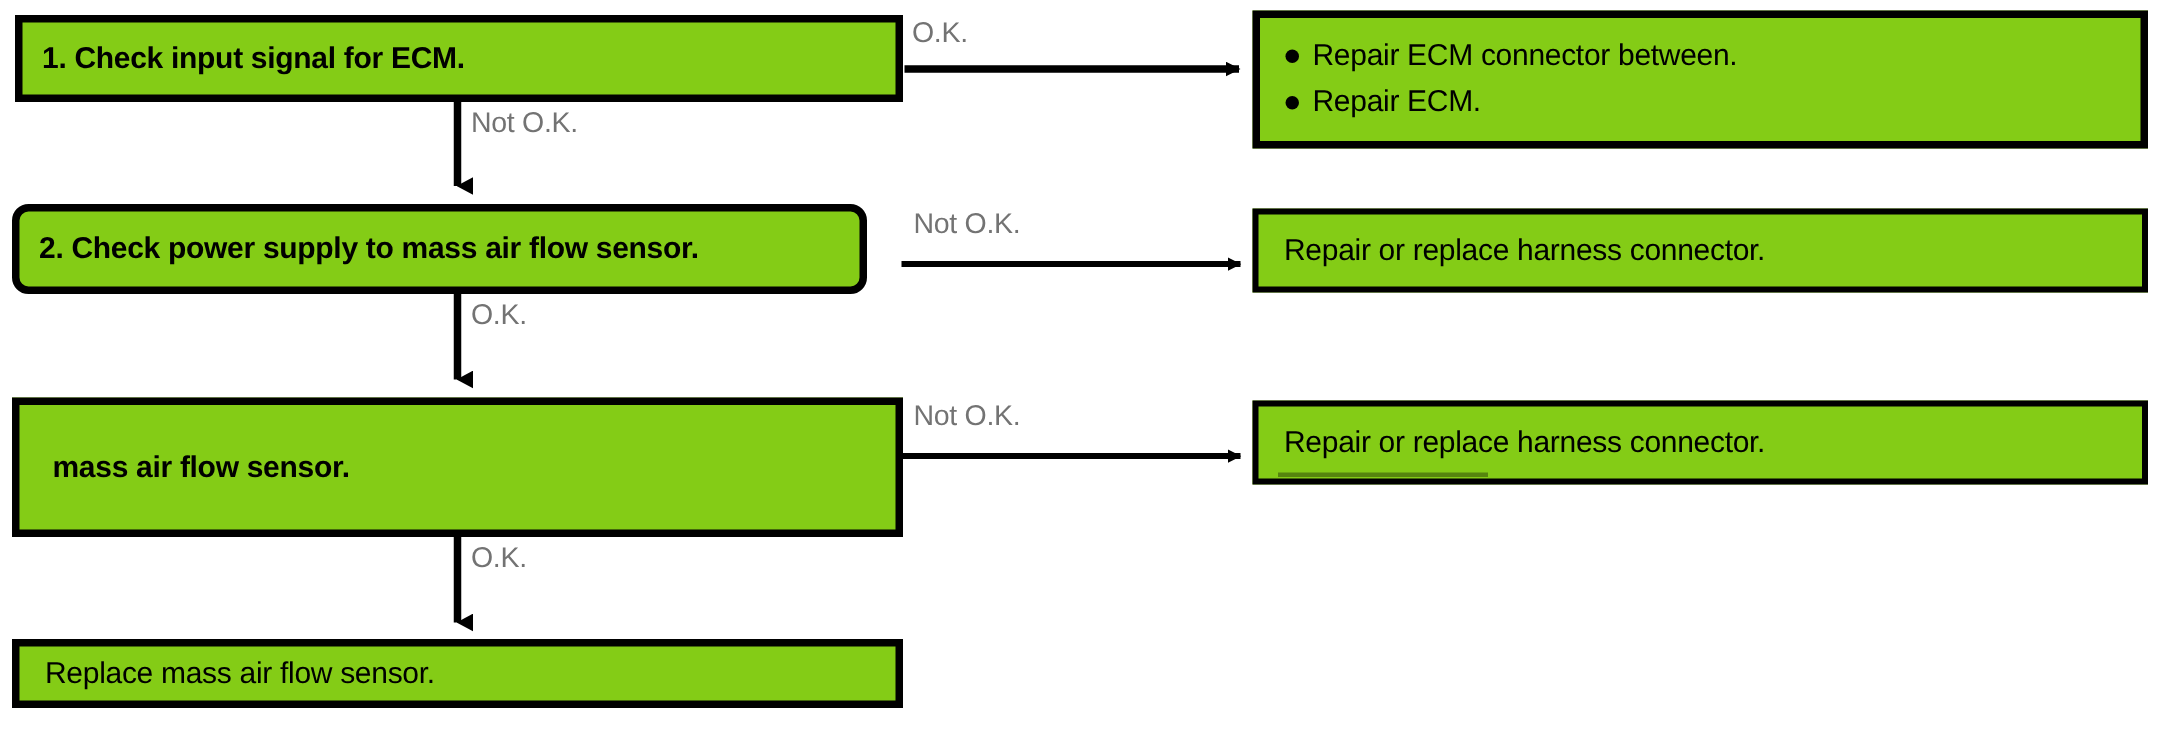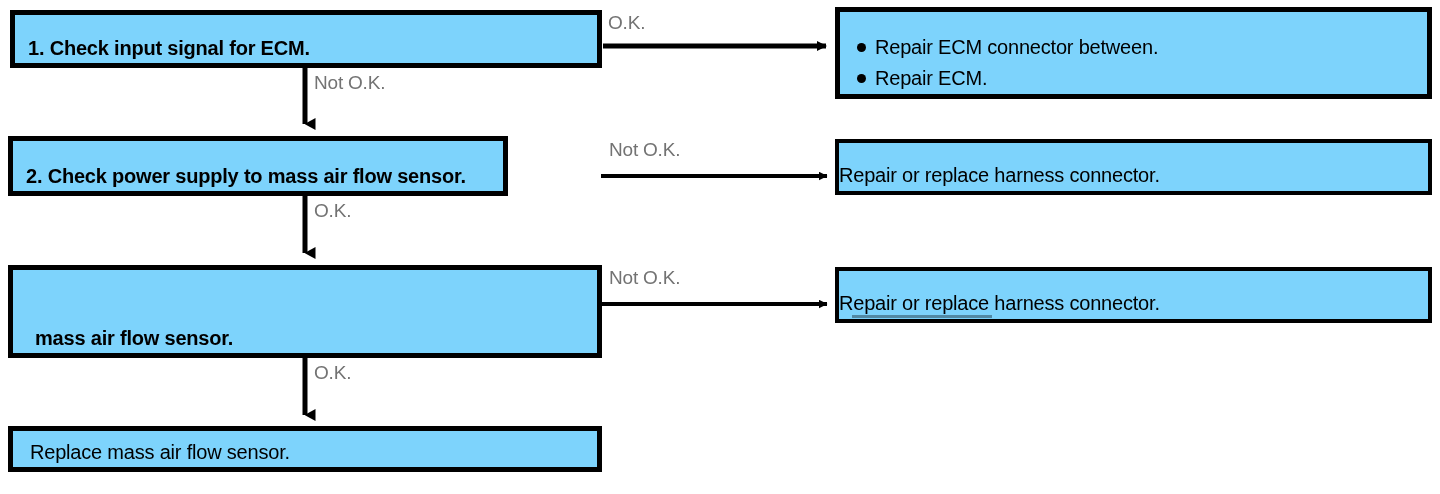--- a/index.html
+++ b/index.html
@@ -12,43 +12,44 @@
     position: relative;
     width: 1440px;
     height: 494px;
     background: #ffffff;
     font-family: "Liberation Sans", "DejaVu Sans", sans-serif;
     overflow: hidden;
   }
   .node {
     position: absolute;
     box-sizing: border-box;
-    background: #7dd3fc;
+    background: #84cc16;
     border: 5px solid #000000;
     display: flex;
     flex-direction: column;
-    justify-content: flex-end;
+    justify-content: center;
   }
   .node.thin { border-width: 4px; }
   .node-line {
     color: #000000;
     white-space: nowrap;
     letter-spacing: -0.2px;
   }
   .step .node-line {
     font-weight: bold;
     font-size: 20px;
     line-height: 30px;
     padding-left: 13px;
   }
   .step .node-line.indent { padding-left: 22px; }
   .result .node-line {
     font-weight: normal;
     font-size: 20px;
     line-height: 31px;
+    padding-left: 17px;
   }
   .result .node-line.bulleted {
     padding-left: 17px;
     display: flex;
     align-items: center;
   }
   .bullet {
     display: inline-block;
     width: 9px;
     height: 9px;
@@ -107,21 +108,21 @@
 
     <path d="M601,304 L827,304" stroke="#000000" stroke-width="4" fill="none" marker-end="url(#ah-thin)"></path>
 
     <path d="M305,358 L305,415" stroke="#000000" stroke-width="5" fill="none" marker-end="url(#ah-down)"></path>
   </svg>
 
   <div class="node step" style="left:10px; top:10px; width:592px; height:58px;">
     <div class="node-line">1. Check input signal for ECM.</div>
   </div>
 
-  <div class="node step" style="left:8px; top:136px; width:500px; height:60px;">
+  <div class="node step" style="left:8px; top:136px; width:570px; height:60px;border-radius:11px;">
     <div class="node-line">2. Check power supply to mass air flow sensor.</div>
   </div>
 
   <div class="node step" style="left:8px; top:265px; width:594px; height:93px;">
     <div class="node-line indent">mass air flow sensor.</div>
   </div>
 
   <div class="node step" style="left:8px; top:426px; width:594px; height:46px;">
     <div class="node-line" style="font-weight:normal; padding-left:17px;">Replace mass air flow sensor.</div>
   </div>

